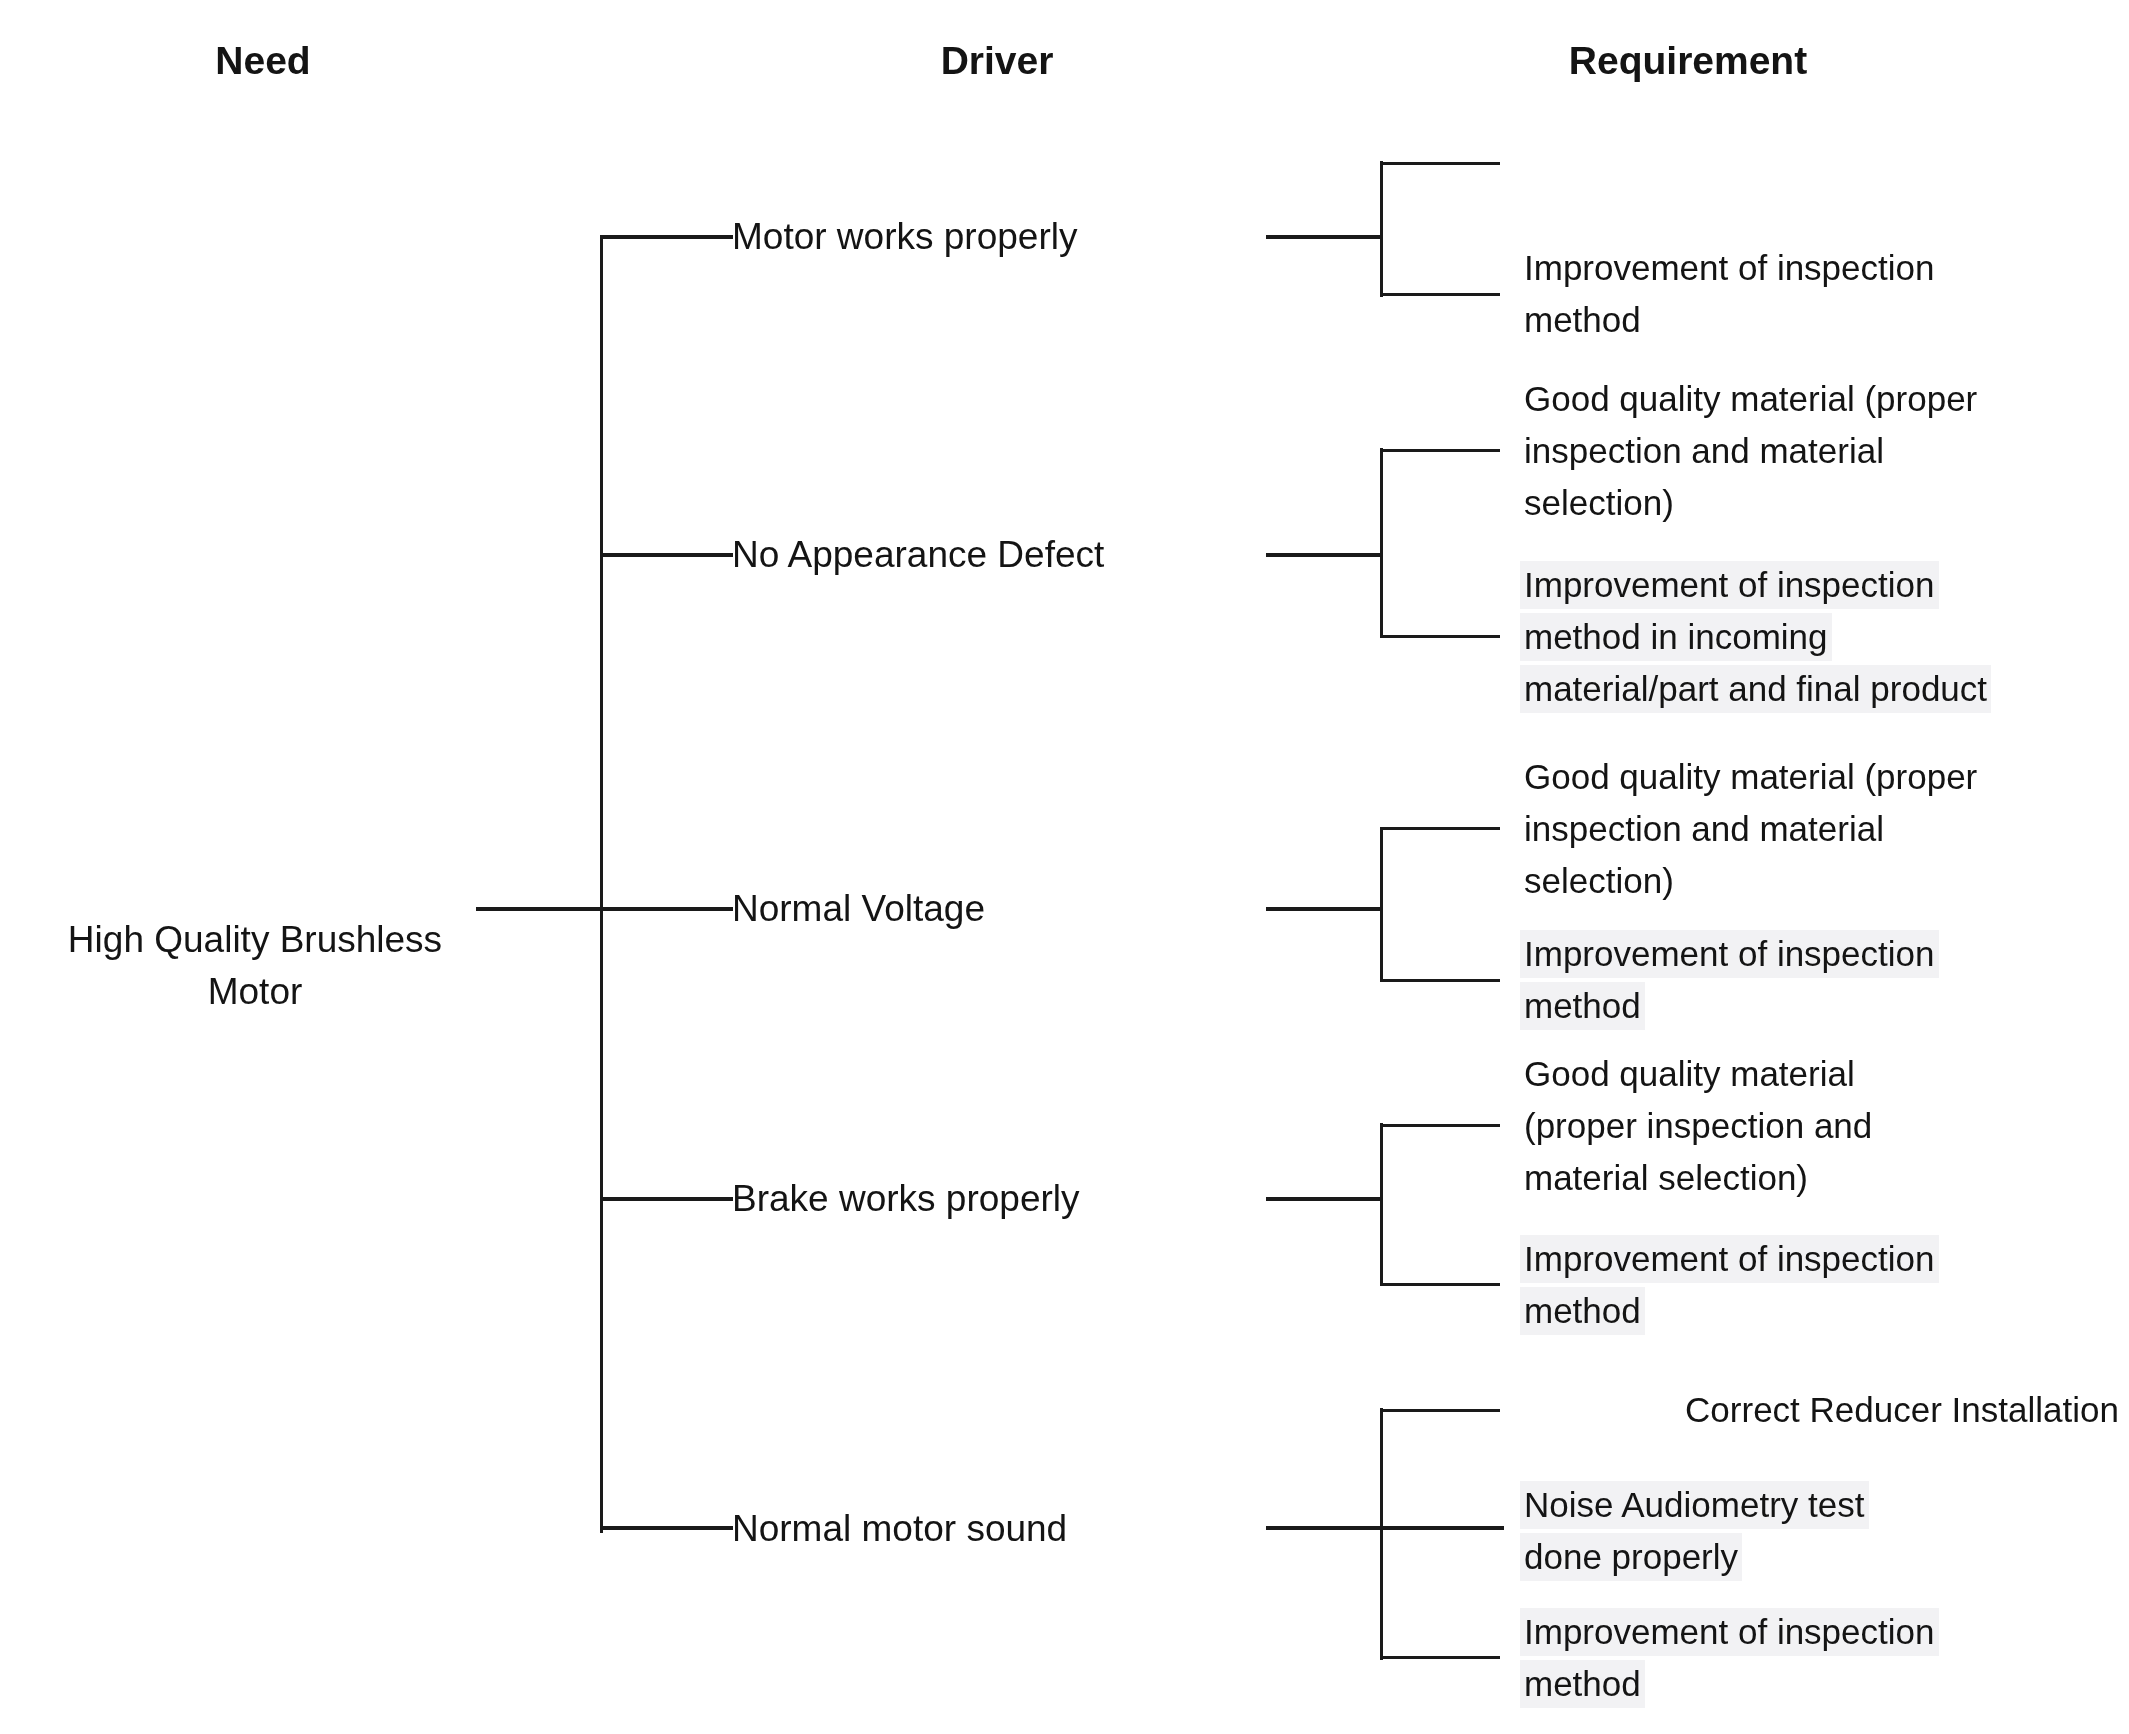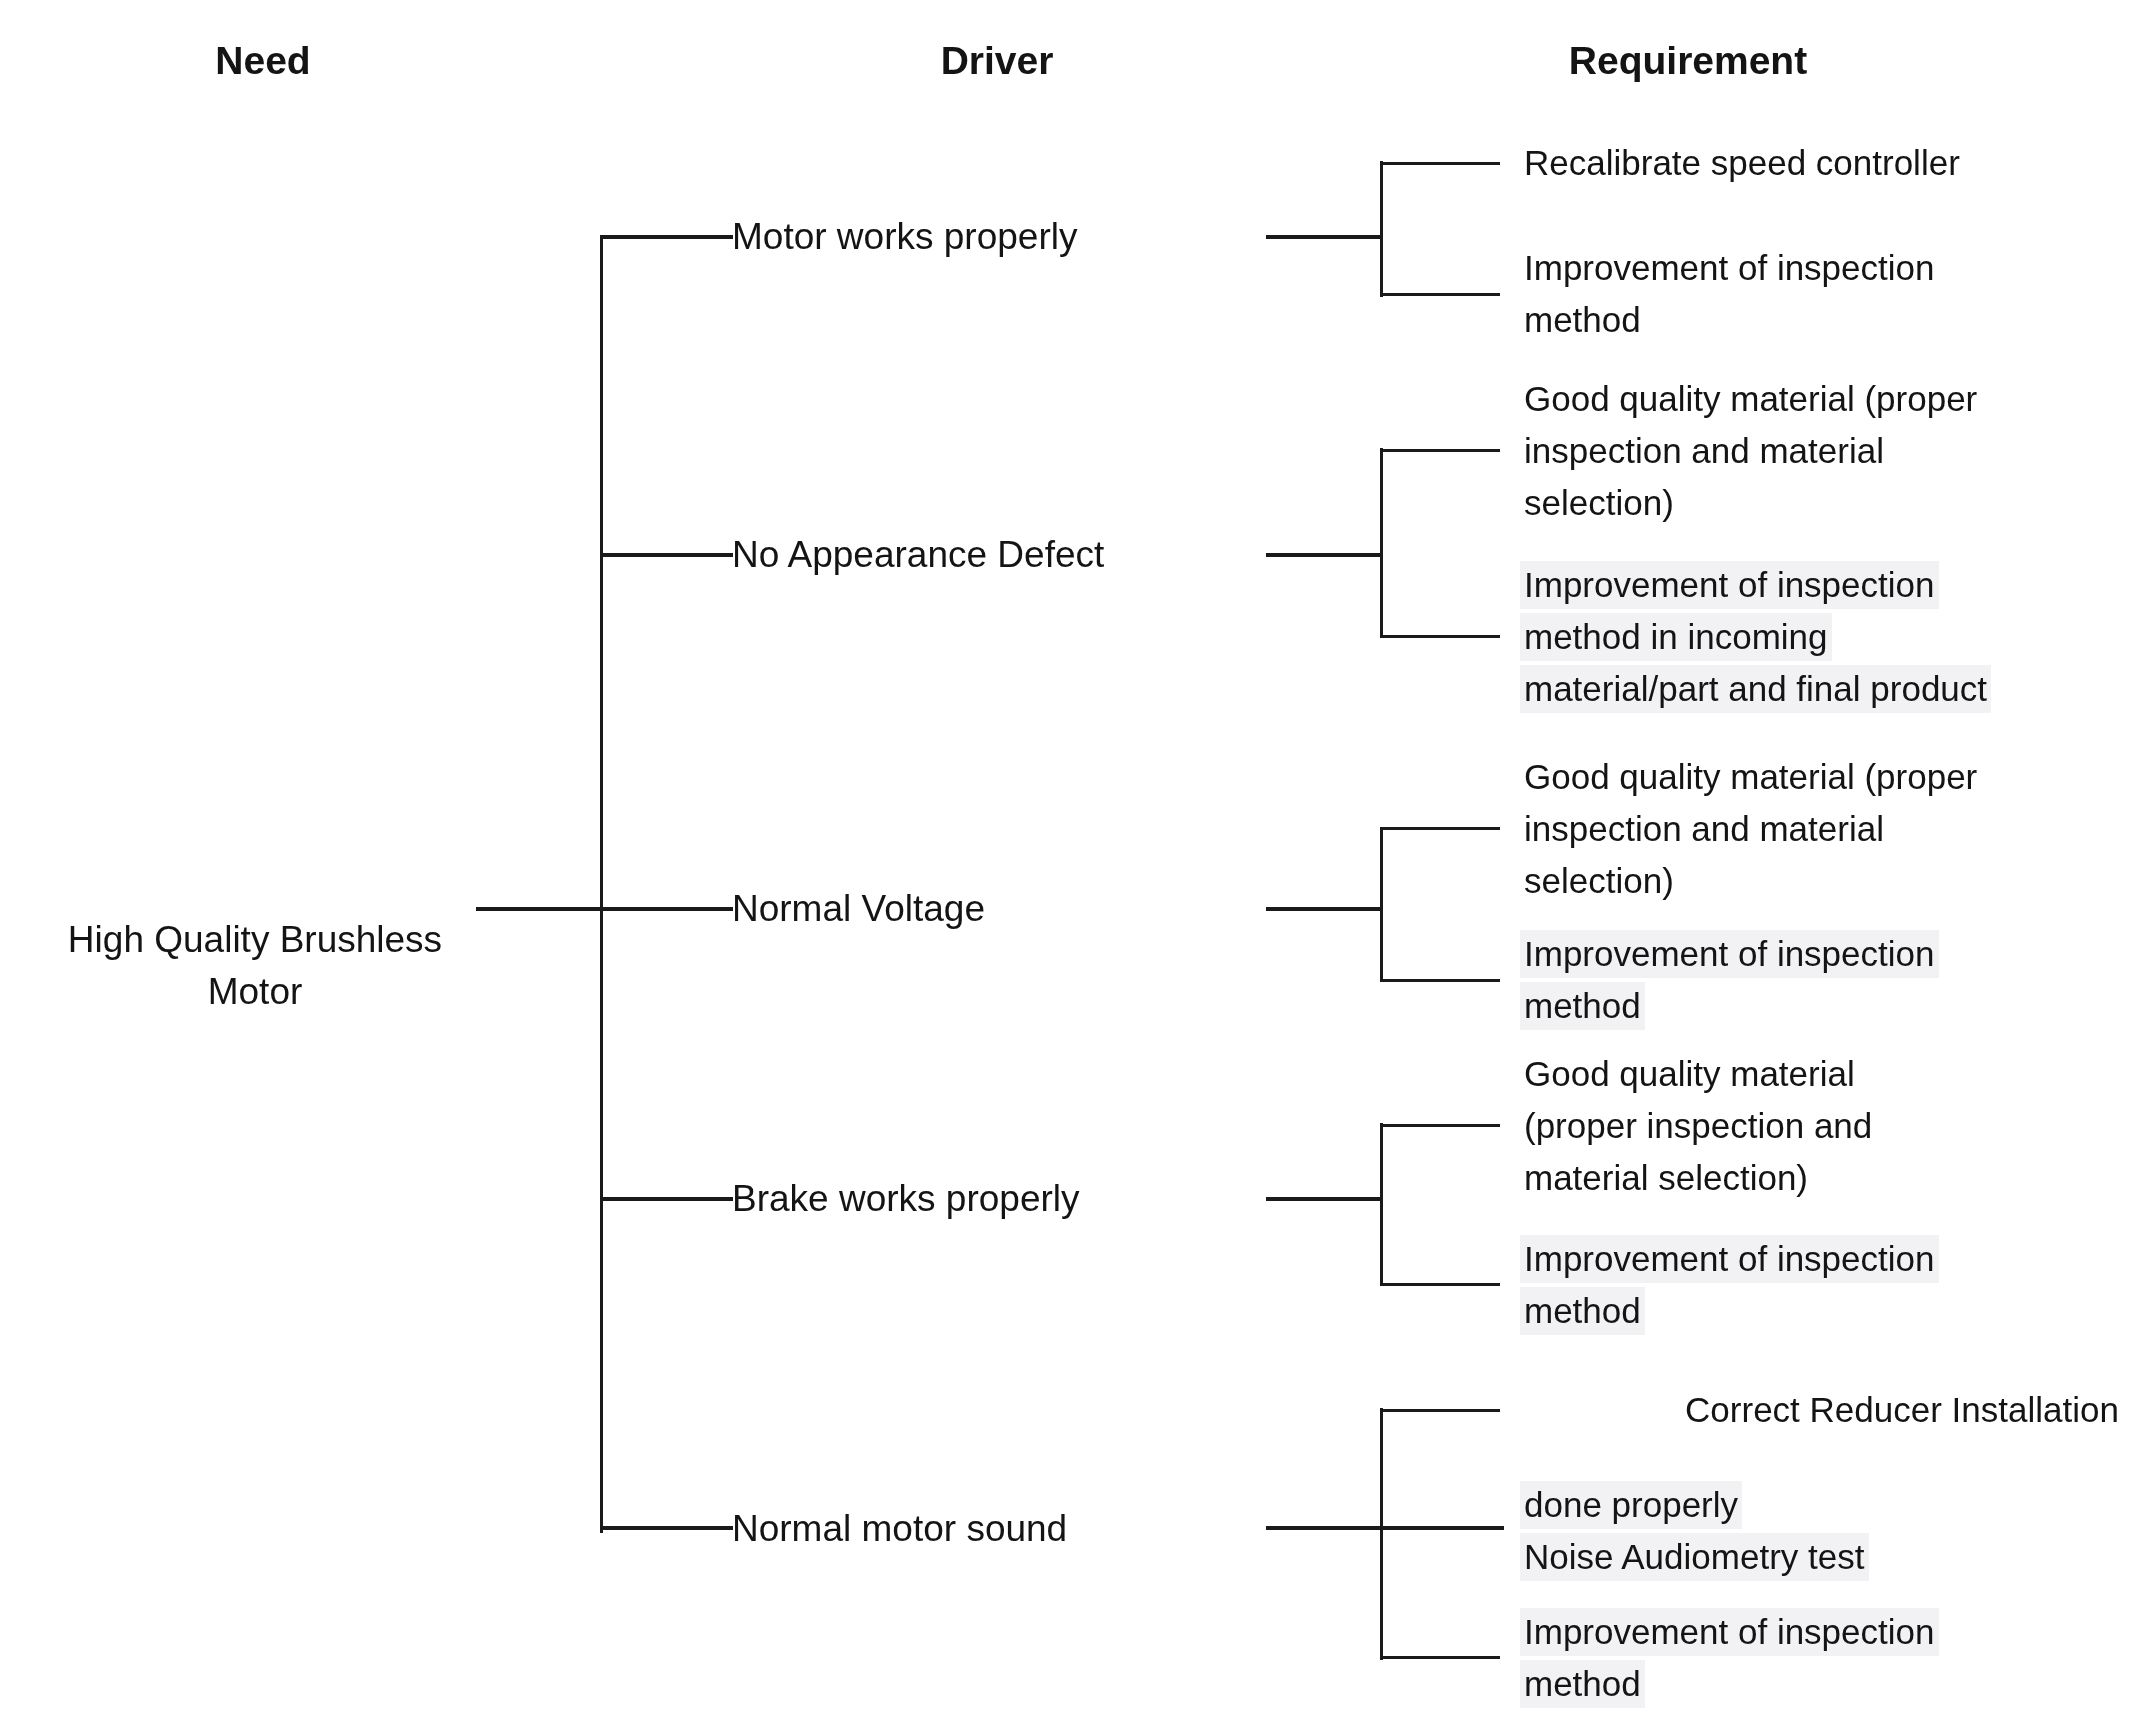--- a/index.html
+++ b/index.html
@@ -73,23 +73,20 @@
 
   <div class="hline" style="left:476px; top:907px; width:257px;"></div>
   <div class="vline" style="left:600px; top:235px; height:1298px;"></div>
 
   <div class="hline" style="left:600px; top:235px; width:133px;"></div>
   <div class="driver-label" style="top:211px;">Motor works properly</div>
   <div class="hline" style="left:1266px; top:235px; width:117px;"></div>
   <div class="vline" style="left:1380px; top:161px; height:136px;"></div>
   <div class="stub" style="left:1380px; top:162px; width:120px;"></div>
   <div class="stub" style="left:1380px; top:293px; width:120px;"></div>
-  <div class="req-block" style="top:137px;">
-    <div class="req-line"><span>Recalibrate speed controller</span></div>
-  </div>
   <div class="req-block" style="top:242px;">
     <div class="req-line"><span>Improvement of inspection</span></div>
     <div class="req-line"><span>method</span></div>
   </div>
 
   <div class="hline" style="left:600px; top:553px; width:133px;"></div>
   <div class="driver-label" style="top:529px;">No Appearance Defect</div>
   <div class="hline" style="left:1266px; top:553px; width:117px;"></div>
   <div class="vline" style="left:1380px; top:448px; height:190px;"></div>
   <div class="stub" style="left:1380px; top:449px; width:120px;"></div>
@@ -139,22 +136,22 @@
   <div class="hline" style="left:600px; top:1526px; width:133px;"></div>
   <div class="driver-label" style="top:1503px;">Normal motor sound</div>
   <div class="hline" style="left:1266px; top:1526px; width:238px;"></div>
   <div class="vline" style="left:1380px; top:1408px; height:252px;"></div>
   <div class="stub" style="left:1380px; top:1409px; width:120px;"></div>
   <div class="stub" style="left:1380px; top:1656px; width:120px;"></div>
   <div class="req-block" style="top:1384px;text-align:right;">
     <div class="req-line"><span>Correct Reducer Installation</span></div>
   </div>
   <div class="req-block hl" style="top:1479px;">
+    <div class="req-line"><span>Noise Audiometry test</span></div>
     <div class="req-line"><span>done properly</span></div>
-    <div class="req-line"><span>Noise Audiometry test</span></div>
   </div>
   <div class="req-block hl" style="top:1606px;">
     <div class="req-line"><span>Improvement of inspection</span></div>
     <div class="req-line"><span>method</span></div>
   </div>
 
 </div>
 
 
 </body></html>

